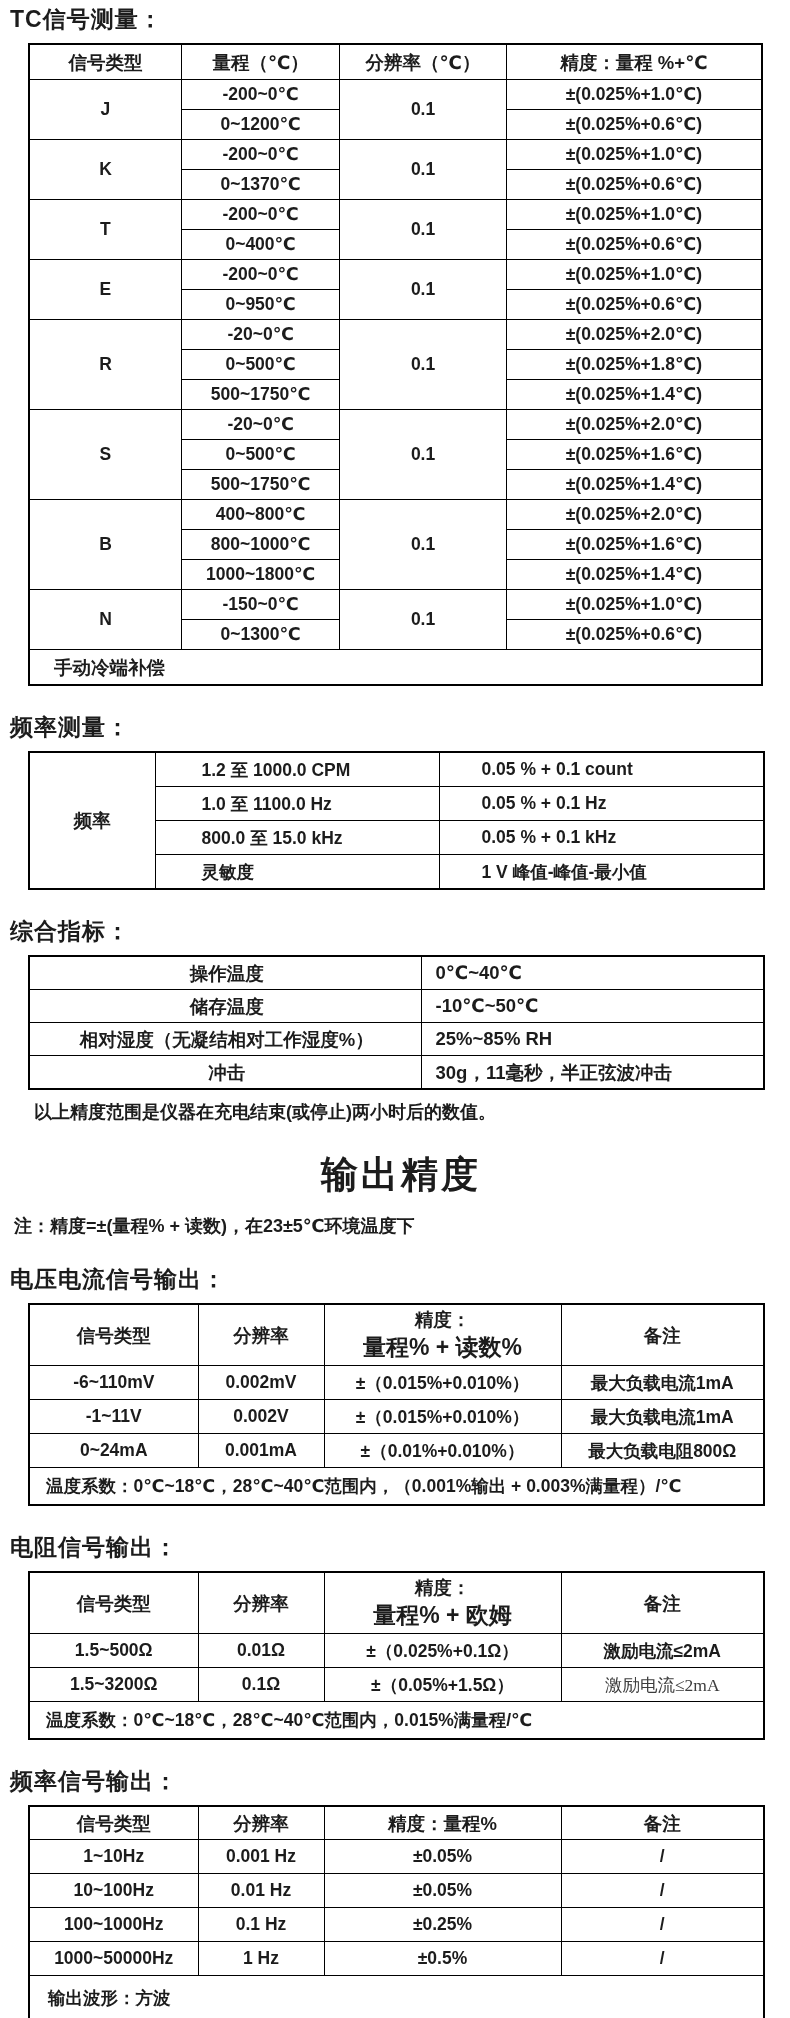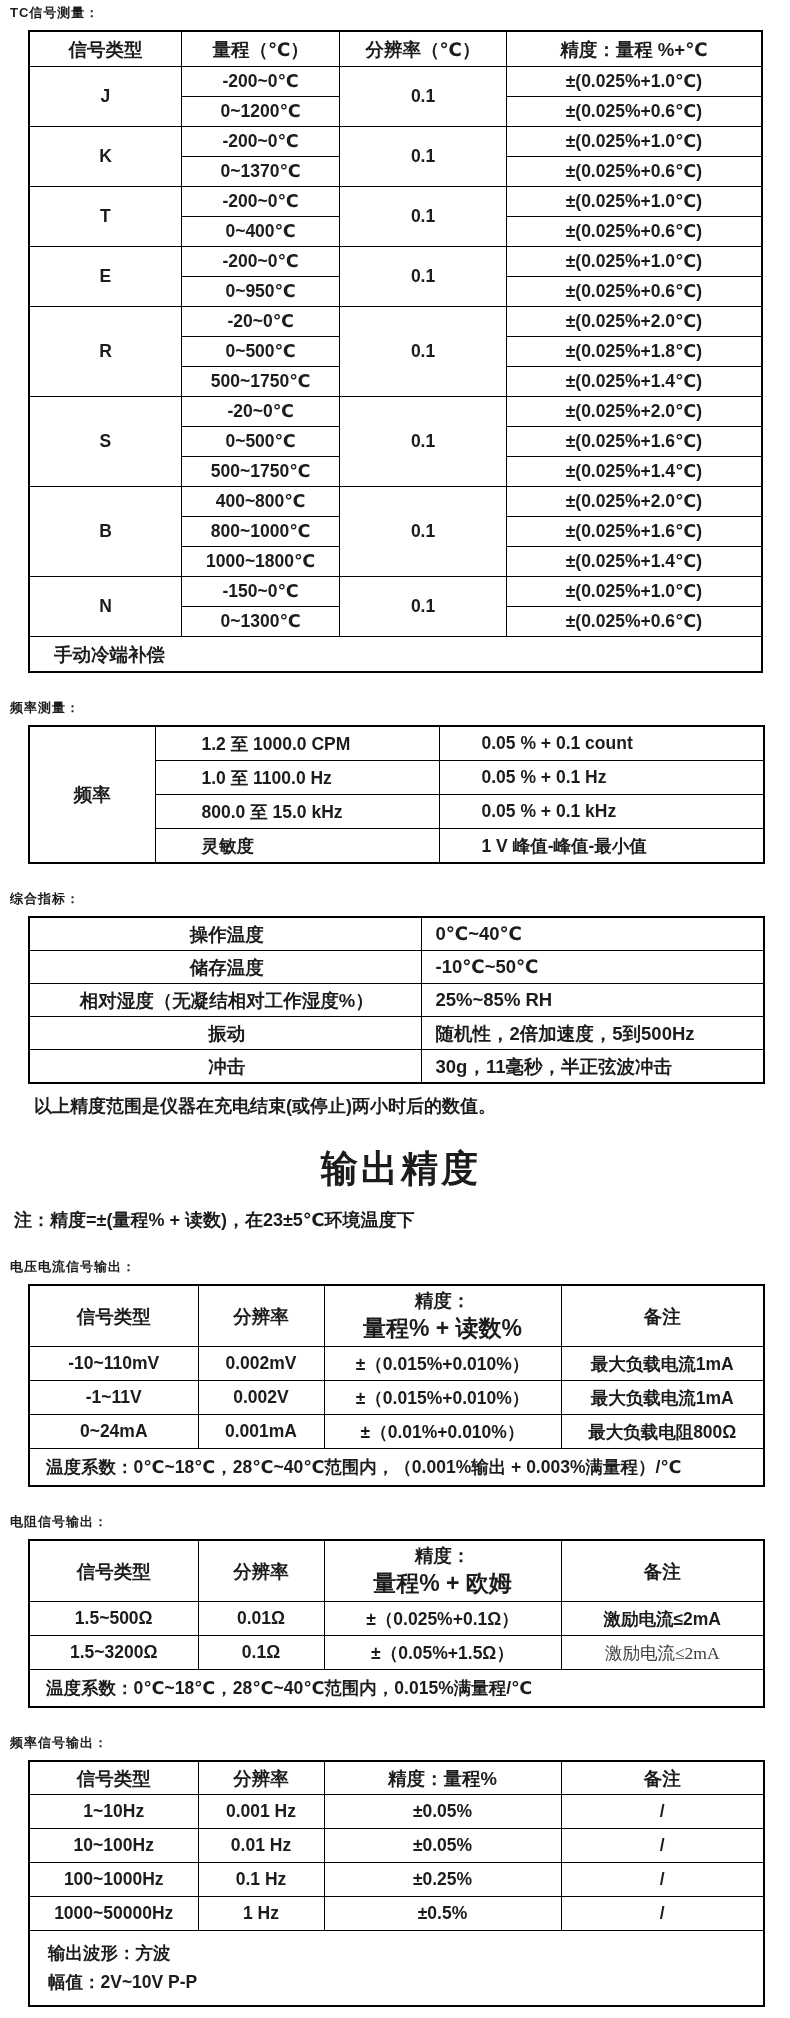--- a/index.html
+++ b/index.html
@@ -2,21 +2,21 @@
 <html><head>
 <meta charset="utf-8">
 <style>
   html,body{margin:0;padding:0;}
   body{
     width:790px;height:2018px;background:#ffffff;overflow:hidden;
     font-family:"Liberation Sans","DejaVu Sans",sans-serif;
     color:#1c1c1c;font-weight:bold;
   }
   .page{padding-top:4px;}
-  .section-label{font-size:13px;margin:26px 0 8px 10px;letter-spacing:1px;}
+  .section-label{font-size:23px;margin:26px 0 8px 10px;letter-spacing:1px;}
   .section-label.first{margin-top:0;}
   table.spec-table{
     border-collapse:collapse;border:2px solid #000;
     margin-left:28px;width:735px;table-layout:fixed;
     font-size:17.5px;
   }
   table.spec-table th,table.spec-table td{
     border:1.5px solid #000;text-align:center;padding:2px 3px;
     font-weight:bold;color:#1c1c1c;overflow:hidden;
   }
@@ -210,24 +210,20 @@
         </tr>
         <tr>
           <td class="c1">储存温度</td>
           <td class="c2">-10℃~50℃</td>
         </tr>
         <tr>
           <td class="c1">相对湿度（无凝结相对工作湿度%）</td>
           <td class="c2">25%~85% RH</td>
         </tr>
         <tr>
-          <td class="c1">振动</td>
-          <td class="c2">随机性，2倍加速度，5到500Hz</td>
-        </tr>
-        <tr>
           <td class="c1">冲击</td>
           <td class="c2">30g，11毫秒，半正弦波冲击</td>
         </tr>
       </tbody>
   </table>
 
   <div class="note-line">以上精度范围是仪器在充电结束(或停止)两小时后的数值。</div>
 
   <div class="big-title">输出精度</div>
   <div class="sub-note">注：精度=±(量程% + 读数)，在23±5℃环境温度下</div>
@@ -246,21 +242,21 @@
           <th>分辨率</th>
           <th>
             <div class="h1">精度：</div>
             <div class="h2">量程% + 读数%</div>
           </th>
           <th>备注</th>
         </tr>
       </thead>
     <tbody id="vc-body">
         <tr>
-          <td>-10~110mV</td>
+          <td>-6~110mV</td>
           <td>0.002mV</td>
           <td>±（0.015%+0.010%）</td>
           <td>最大负载电流1mA</td>
         </tr>
         <tr>
           <td>-1~11V</td>
           <td>0.002V</td>
           <td>±（0.015%+0.010%）</td>
           <td>最大负载电流1mA</td>
         </tr>

